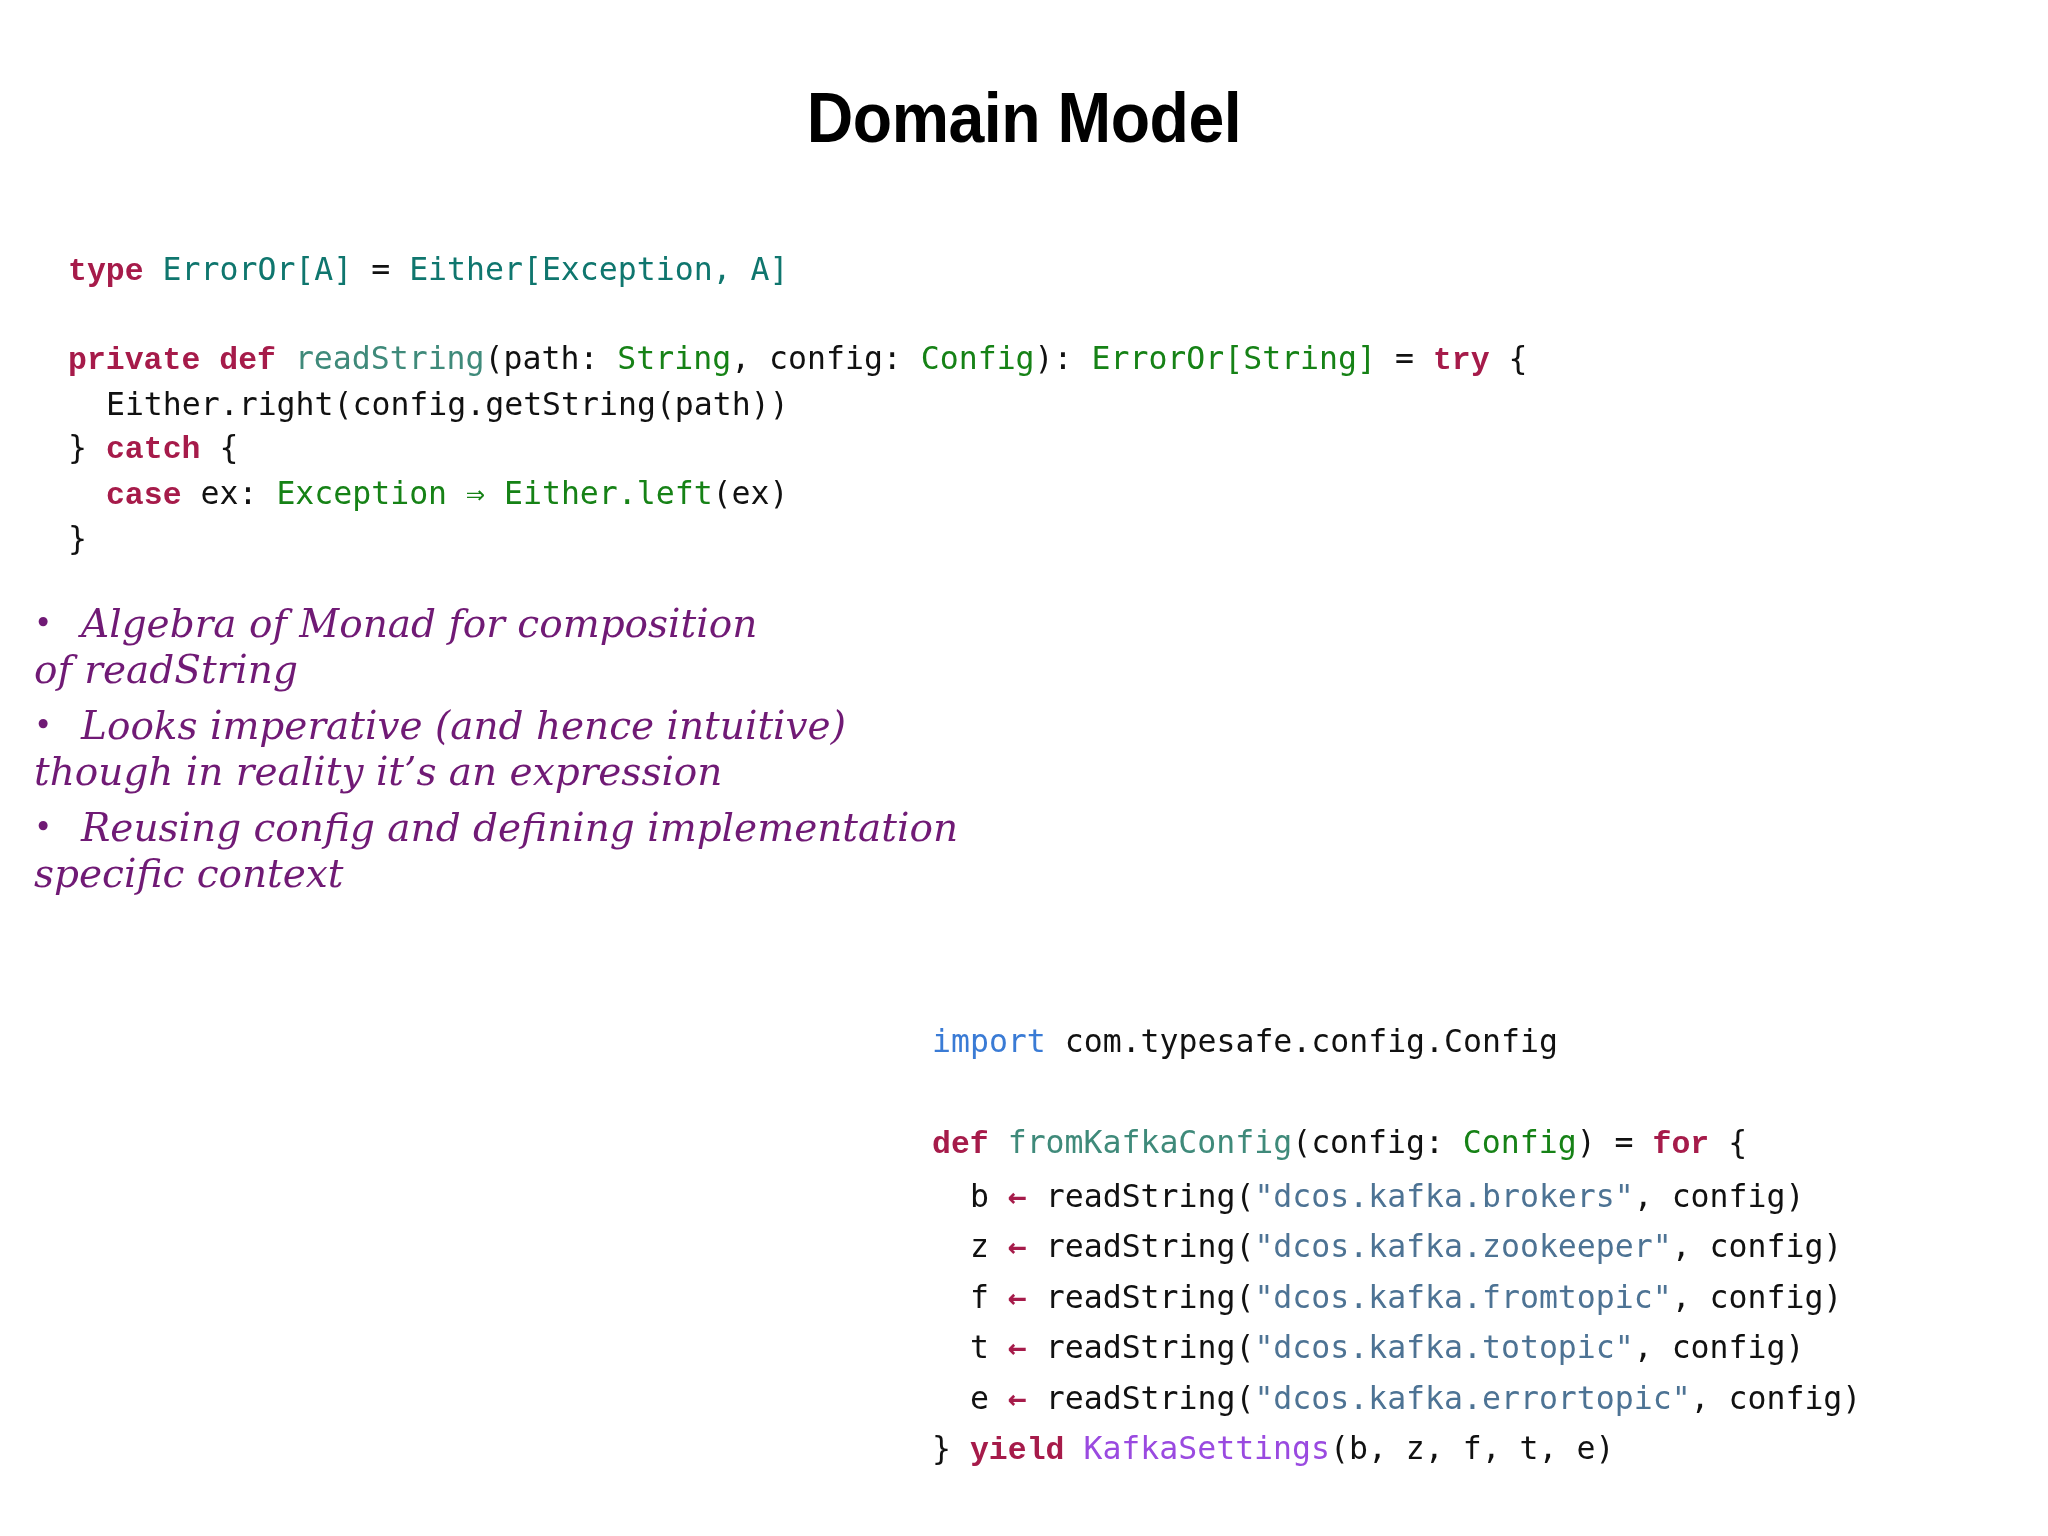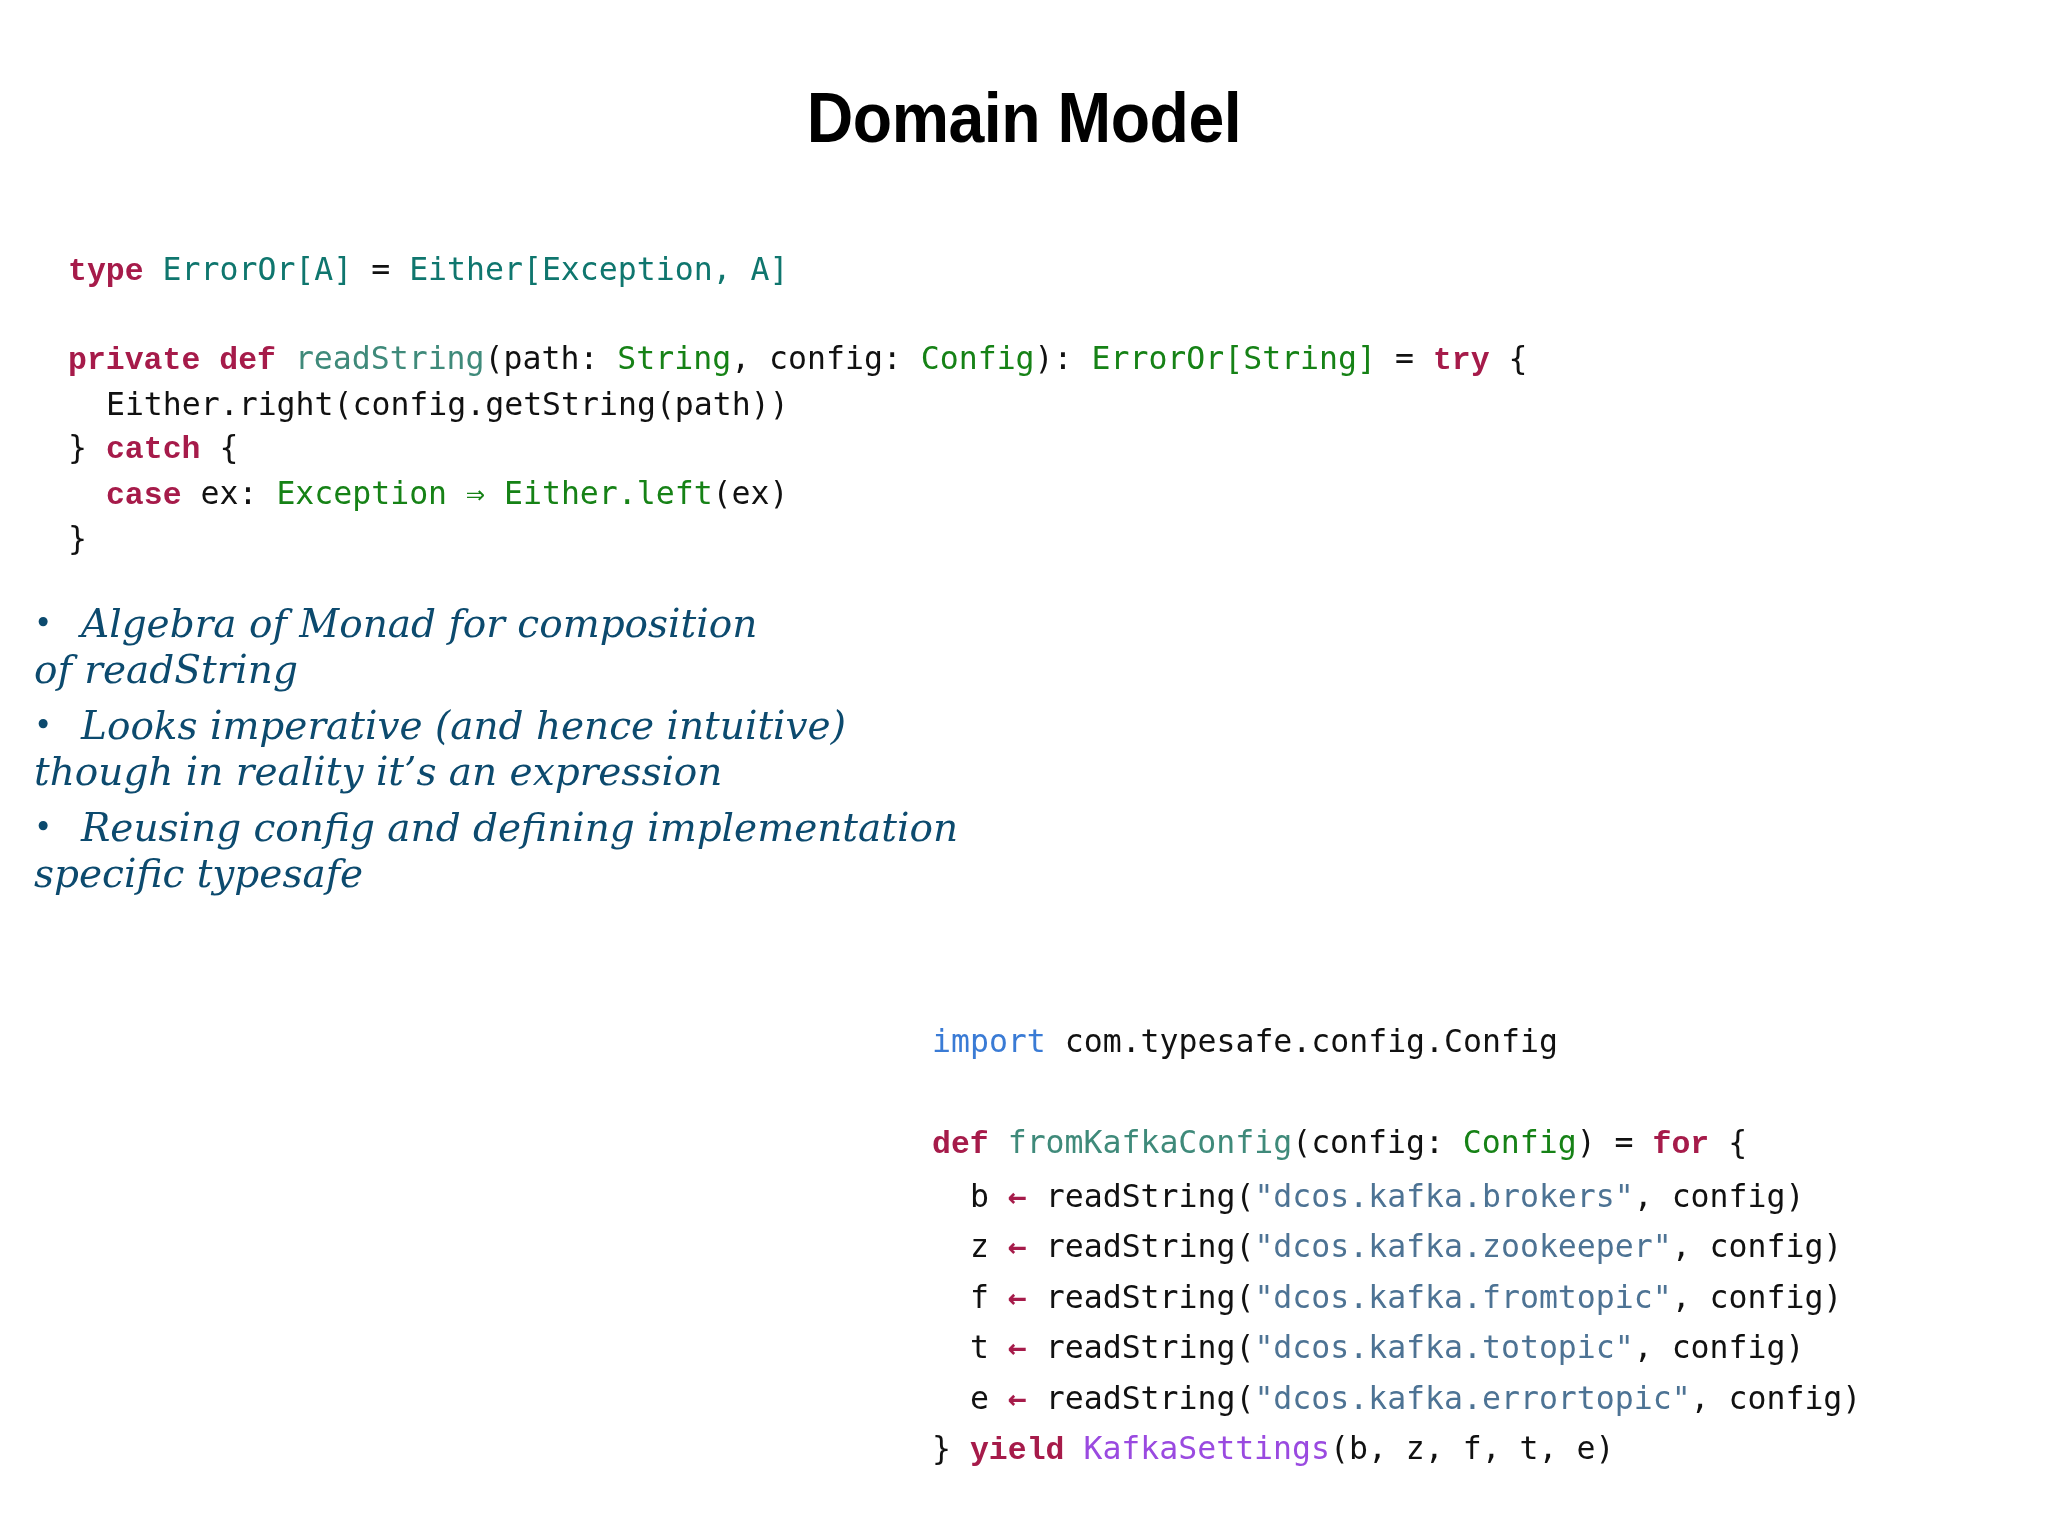--- a/index.html
+++ b/index.html
@@ -64,21 +64,21 @@
   .tok-import  { color: #3a7bd5; text-align: center; }                       
   .tok-str     { color: #4d7394; }                       
   .tok-arrow   { color: #a61b4a; font-weight: bold; }    
 
   
   #bullet-list {
     position: absolute;
     left: 34px;
     top: 600px;
     width: 1080px;
-    color: #0c4a6e;
+    color: #701a75;
     font-family: "DejaVu Serif", serif;
     font-style: italic;
     font-size: 39px;
     line-height: 46px;
   }
   .bullet-item {
     margin-bottom: 9px;
   }
   .bullet-first-line {
     display: block;
@@ -111,17 +111,17 @@
     <div class="bullet-item">
       <span class="bullet-first-line"><span class="bullet-dot">•</span><span class="bullet-head-text">Algebra of Monad for composition</span></span>
       <span class="bullet-wrap-line">of readString</span>
     </div>
     <div class="bullet-item">
       <span class="bullet-first-line"><span class="bullet-dot">•</span><span class="bullet-head-text">Looks imperative (and hence intuitive)</span></span>
       <span class="bullet-wrap-line">though in reality it’s an expression</span>
     </div>
     <div class="bullet-item">
       <span class="bullet-first-line"><span class="bullet-dot">•</span><span class="bullet-head-text">Reusing config and defining implementation</span></span>
-      <span class="bullet-wrap-line">specific typesafe</span>
+      <span class="bullet-wrap-line">specific context</span>
     </div>
   </div>
 
 <div id="code-block-bottom" class="code-block"><span class="code-line"><span class="tok-import">import</span><span class="tok-plain"> com.typesafe.config.Config</span></span><span class="code-line"><span class="tok-plain"> </span></span><span class="code-line"><span class="tok-kw">def</span><span class="tok-plain"> </span><span class="tok-fn">fromKafkaConfig</span><span class="tok-plain">(config: </span><span class="tok-green">Config</span><span class="tok-plain">) = </span><span class="tok-kw">for</span><span class="tok-plain"> {</span></span><span class="code-line"><span class="tok-plain">  b </span><span class="tok-arrow">←</span><span class="tok-plain"> readString(</span><span class="tok-str">"dcos.kafka.brokers"</span><span class="tok-plain">, config)</span></span><span class="code-line"><span class="tok-plain">  z </span><span class="tok-arrow">←</span><span class="tok-plain"> readString(</span><span class="tok-str">"dcos.kafka.zookeeper"</span><span class="tok-plain">, config)</span></span><span class="code-line"><span class="tok-plain">  f </span><span class="tok-arrow">←</span><span class="tok-plain"> readString(</span><span class="tok-str">"dcos.kafka.fromtopic"</span><span class="tok-plain">, config)</span></span><span class="code-line"><span class="tok-plain">  t </span><span class="tok-arrow">←</span><span class="tok-plain"> readString(</span><span class="tok-str">"dcos.kafka.totopic"</span><span class="tok-plain">, config)</span></span><span class="code-line"><span class="tok-plain">  e </span><span class="tok-arrow">←</span><span class="tok-plain"> readString(</span><span class="tok-str">"dcos.kafka.errortopic"</span><span class="tok-plain">, config)</span></span><span class="code-line"><span class="tok-plain">} </span><span class="tok-kw">yield</span><span class="tok-plain"> </span><span class="tok-type2">KafkaSettings</span><span class="tok-plain">(b, z, f, t, e)</span></span></div>
 
 </body></html>

